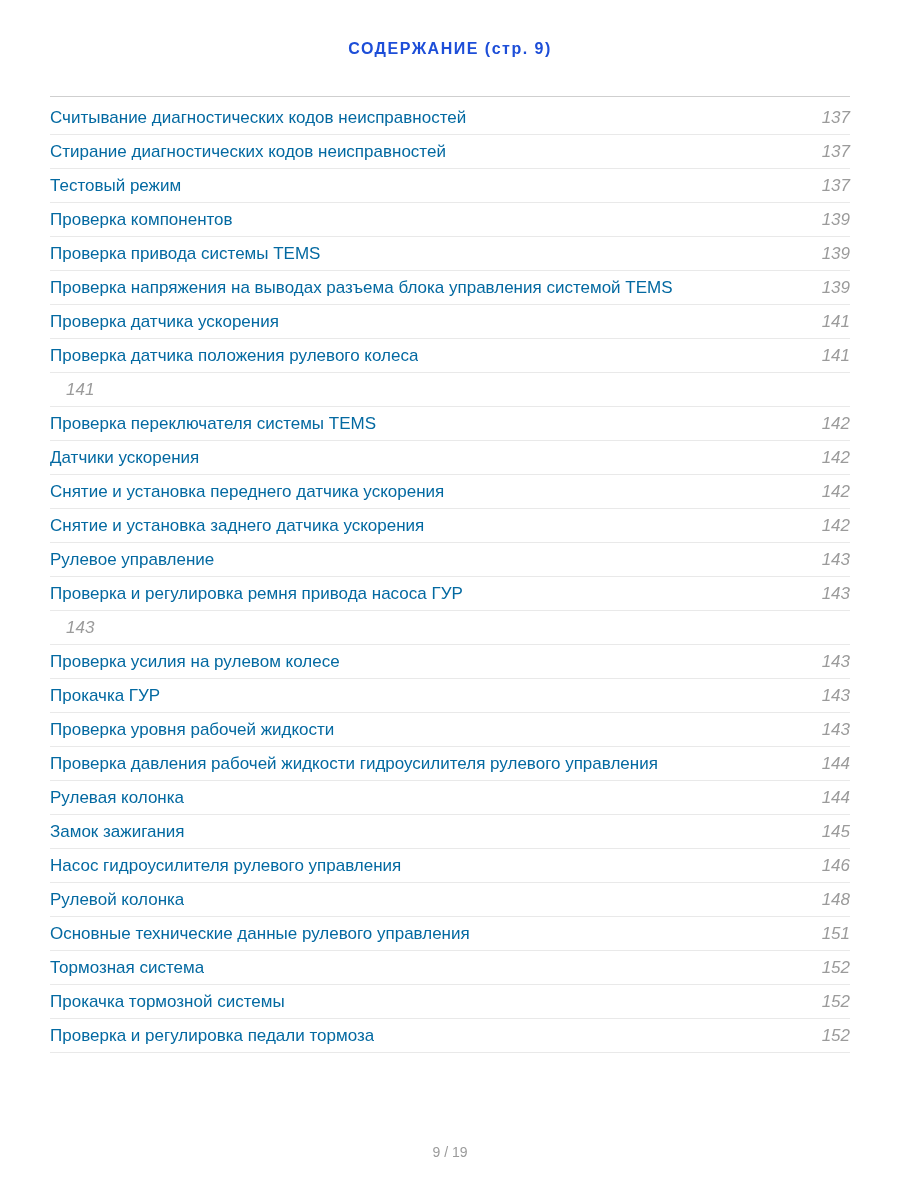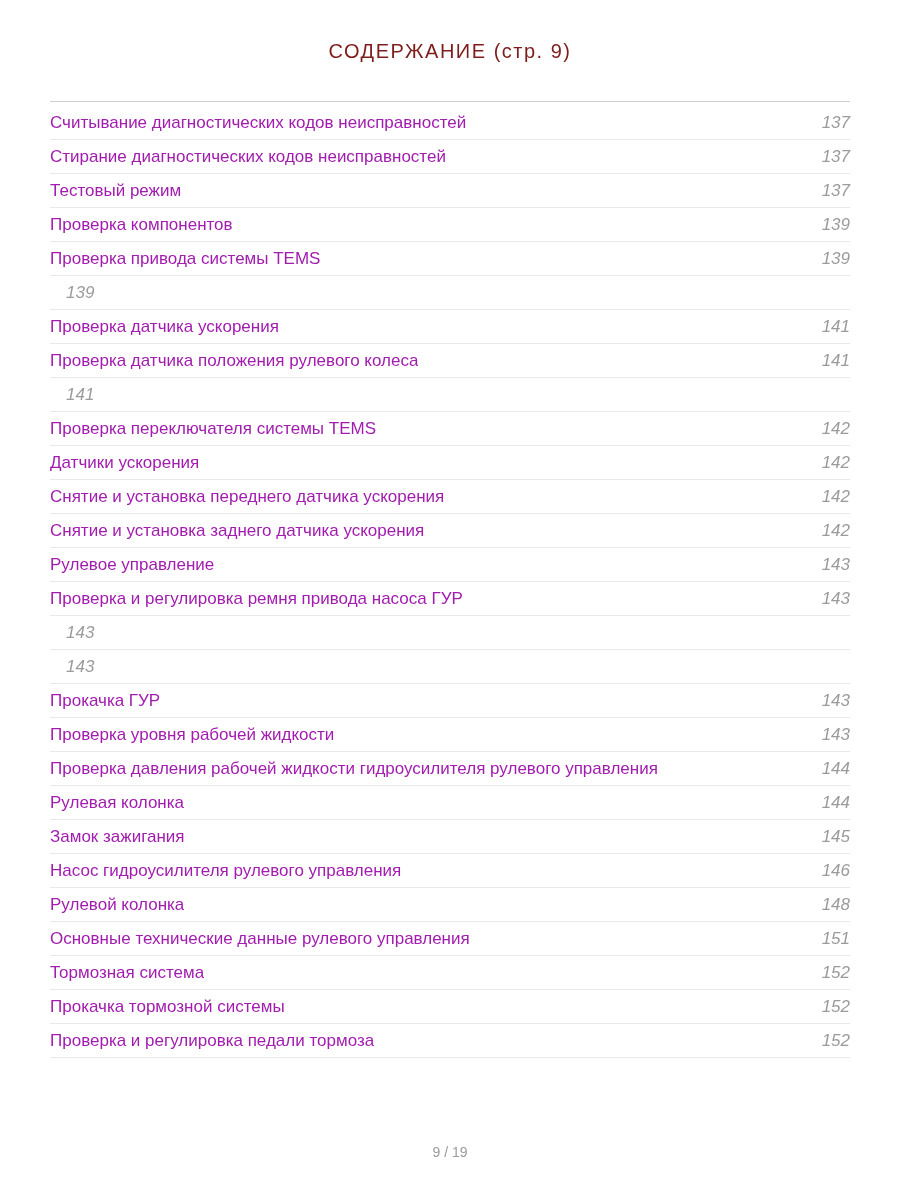--- a/index.html
+++ b/index.html
@@ -16,45 +16,45 @@
     width: 900px;
     height: 1200px;
     background: #ffffff;
     position: relative;
   }
   .content {
     padding: 0 50px;
   }
   .page-title {
     text-align: center;
-    font-size: 20px;
-    font-weight: normal;
+    font-size: 16px;
+    font-weight: bold;
     letter-spacing: 1.5px;
-    color: #7f1d1d;
+    color: #1d4ed8;
     padding-top: 40px;
     padding-bottom: 38px;
   }
   .title-rule {
     border: none;
     border-top: 1px solid #cfcfcf;
     height: 0;
   }
   .toc-list {
     margin-top: 4px;
   }
   .toc-row {
     display: flex;
     align-items: center;
     justify-content: space-between;
     height: 34px;
     border-bottom: 1px solid #e9e9e9;
   }
   .toc-label {
     font-size: 17px;
-    color: #a21caf;
+    color: #0369a1;
     white-space: nowrap;
     overflow: hidden;
   }
   .toc-page {
     font-size: 17px;
     color: #9b9b9b;
     padding-left: 16px;
     flex-shrink: 0;
     font-style: italic;
   }
@@ -90,20 +90,21 @@
         </div>
         <div class="toc-row">
           <span class="toc-label">Проверка компонентов</span>
           <span class="toc-page">139</span>
         </div>
         <div class="toc-row">
           <span class="toc-label">Проверка привода системы TEMS</span>
           <span class="toc-page">139</span>
         </div>
         <div class="toc-row">
+          <span class="toc-label">Проверка напряжения на выводах разъема блока управления системой TEMS</span>
           <span class="toc-page">139</span>
         </div>
         <div class="toc-row">
           <span class="toc-label">Проверка датчика ускорения</span>
           <span class="toc-page">141</span>
         </div>
         <div class="toc-row">
           <span class="toc-label">Проверка датчика положения рулевого колеса</span>
           <span class="toc-page">141</span>
         </div>
@@ -131,20 +132,21 @@
           <span class="toc-page">143</span>
         </div>
         <div class="toc-row">
           <span class="toc-label">Проверка и регулировка ремня привода насоса ГУР</span>
           <span class="toc-page">143</span>
         </div>
         <div class="toc-row">
           <span class="toc-page">143</span>
         </div>
         <div class="toc-row">
+          <span class="toc-label">Проверка усилия на рулевом колесе</span>
           <span class="toc-page">143</span>
         </div>
         <div class="toc-row">
           <span class="toc-label">Прокачка ГУР</span>
           <span class="toc-page">143</span>
         </div>
         <div class="toc-row">
           <span class="toc-label">Проверка уровня рабочей жидкости</span>
           <span class="toc-page">143</span>
         </div>

